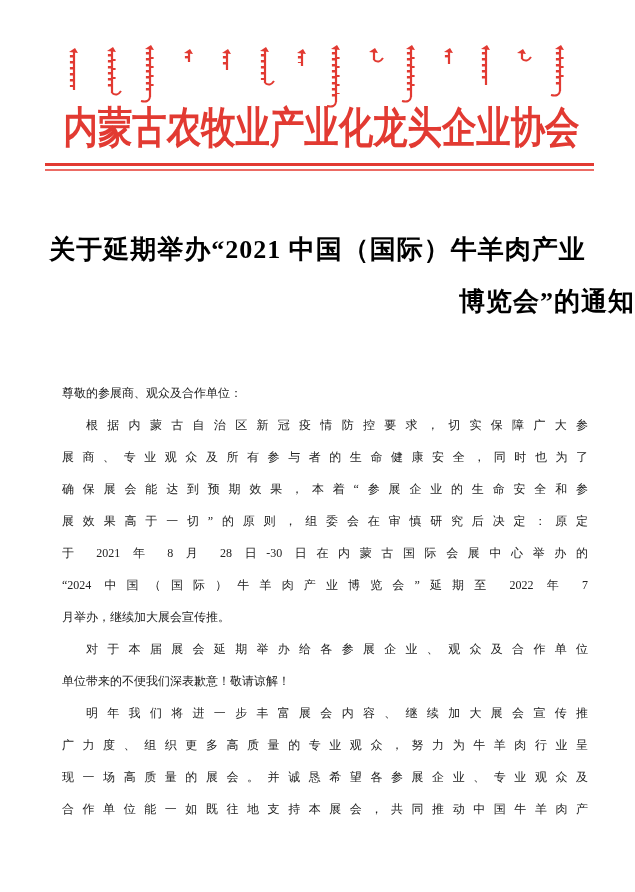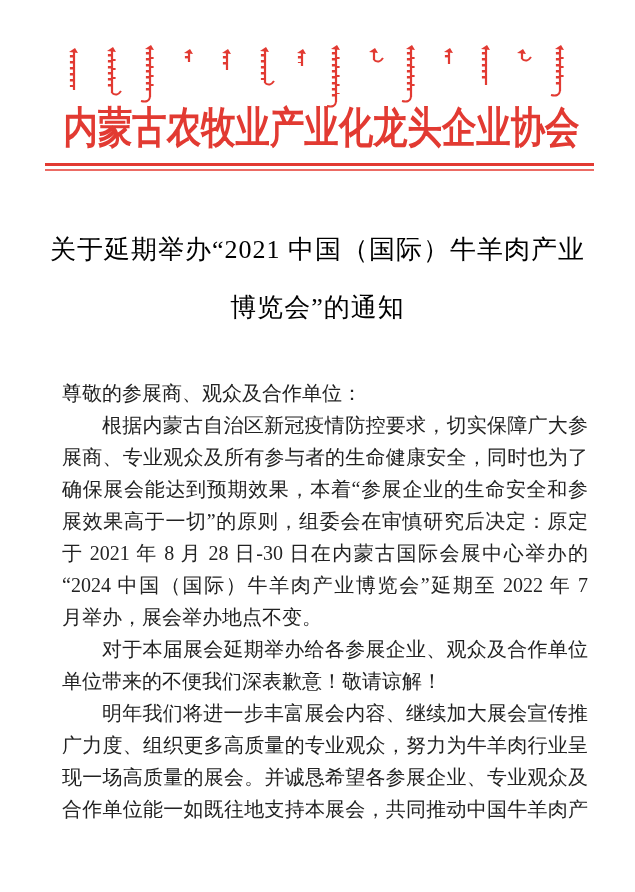--- a/index.html
+++ b/index.html
@@ -37,36 +37,36 @@
     width: 549px; height: 8px;
     border-top: 3px solid var(--red);
     border-bottom: 2px solid #ec6b64;
   }
   .title-line {
     position: absolute;
     left: 0; width: 635px;
     text-align: center;
     font-size: 26px;
     line-height: 1.2;
-    font-weight: normal;
+    font-weight: bold;
     color: var(--title-ink);
     letter-spacing: 1px;
     white-space: nowrap;
   }
   .title-line.l1 { top: 234px; }
-  .title-line.l2 { top: 292px; }
+  .title-line.l2 { top: 286px; text-align: right; }
   .notice-body {
     position: absolute;
     top: 377px; left: 62px;
     width: 526px;
   }
   .line {
     height: 32px;
     line-height: 32px;
-    font-size: 20px;
+    font-size: 12px;
     color: var(--body-ink);
     text-align: left;
   }
   .line.just {
     text-align: justify;
     text-align-last: justify;
     text-justify: inter-character;
   }
   .line.indent { text-indent: 2em; }
 </style>
@@ -141,21 +141,21 @@
   <div class="title-line l2">博览会”的通知</div>
 
   <div class="notice-body">
       <div class="line">尊敬的参展商、观众及合作单位：</div>
       <div class="line indent just">根据内蒙古自治区新冠疫情防控要求，切实保障广大参</div>
       <div class="line just">展商、专业观众及所有参与者的生命健康安全，同时也为了</div>
       <div class="line just">确保展会能达到预期效果，本着“参展企业的生命安全和参</div>
       <div class="line just">展效果高于一切”的原则，组委会在审慎研究后决定：原定</div>
       <div class="line just">于 2021 年 8 月 28 日-30 日在内蒙古国际会展中心举办的</div>
       <div class="line just">“2024 中国（国际）牛羊肉产业博览会”延期至 2022 年 7</div>
-      <div class="line">月举办，展会举办地点不变。</div>
+      <div class="line">月举办，继续加大展会宣传推。</div>
       <div class="line indent just">对于本届展会延期举办给各参展企业、观众及合作单位</div>
       <div class="line">单位带来的不便我们深表歉意！敬请谅解！</div>
       <div class="line indent just">明年我们将进一步丰富展会内容、继续加大展会宣传推</div>
       <div class="line just">广力度、组织更多高质量的专业观众，努力为牛羊肉行业呈</div>
       <div class="line just">现一场高质量的展会。并诚恳希望各参展企业、专业观众及</div>
       <div class="line just">合作单位能一如既往地支持本展会，共同推动中国牛羊肉产</div>
     </div>
 
 </div>
 

